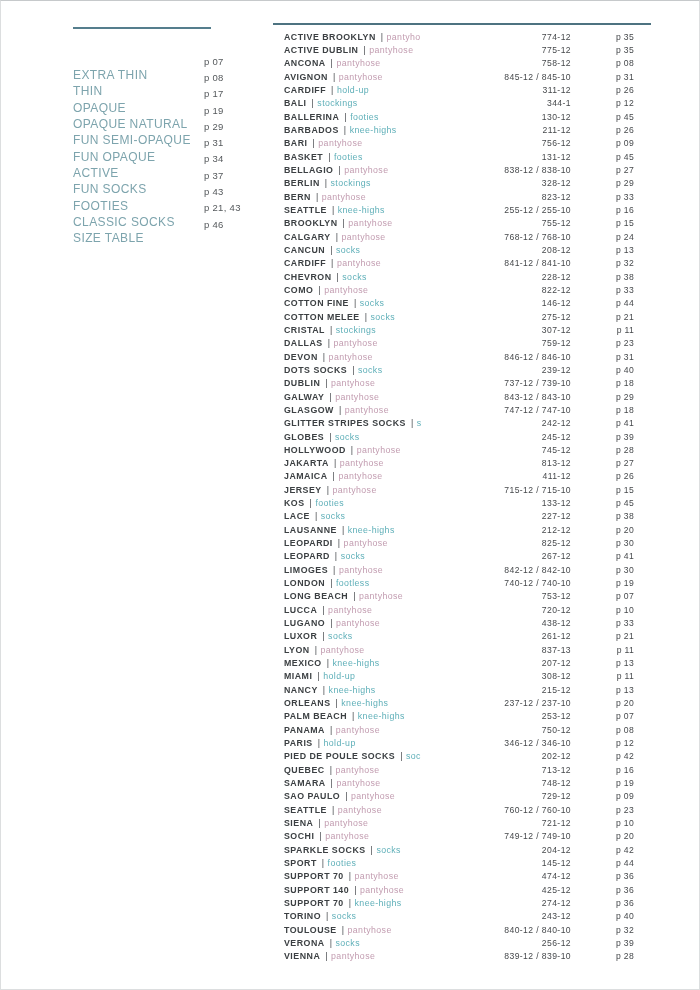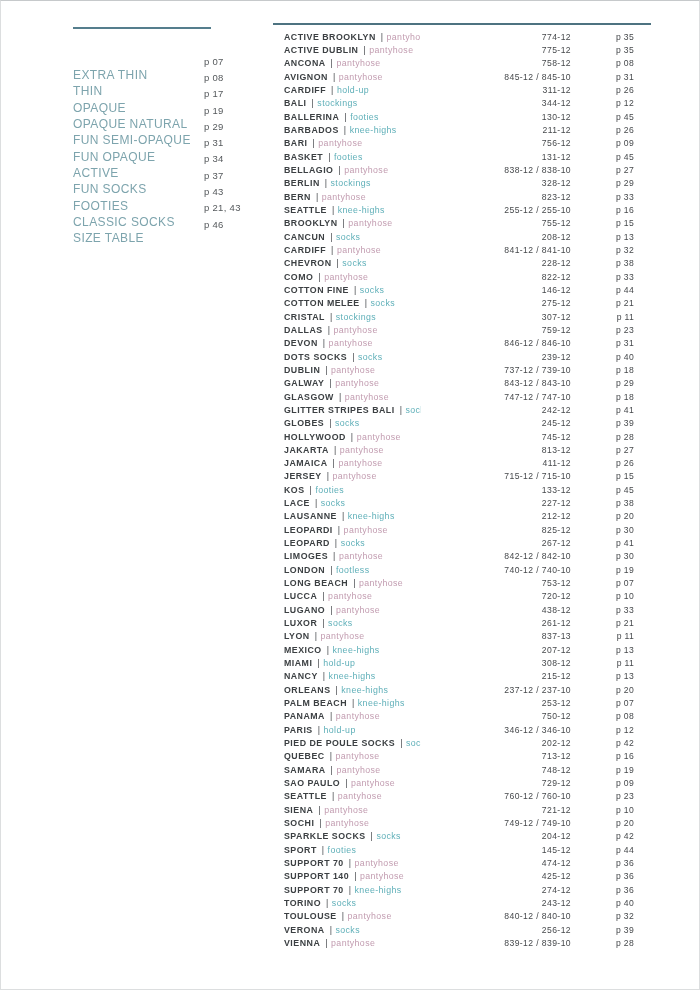--- a/index.html
+++ b/index.html
@@ -148,21 +148,21 @@
       <span>CARDIFF</span><span class="sep">|</span><span class="ptype" style="color: rgb(94, 175, 184);">hold-up</span>
     </span>
     <span class="cell-art">311-12</span>
     <span class="cell-page">p 26</span>
   </div>
 
   <div class="idx-row">
     <span class="cell-name">
       <span>BALI</span><span class="sep">|</span><span class="ptype" style="color: rgb(94, 175, 184);">stockings</span>
     </span>
-    <span class="cell-art">344-12</span>
+    <span class="cell-art">344-1</span>
     <span class="cell-page">p 12</span>
   </div>
 
   <div class="idx-row">
     <span class="cell-name">
       <span>BALLERINA</span><span class="sep">|</span><span class="ptype" style="color: rgb(94, 175, 184);">footies</span>
     </span>
     <span class="cell-art">130-12</span>
     <span class="cell-page">p 45</span>
   </div>
@@ -224,20 +224,27 @@
   </div>
 
   <div class="idx-row">
     <span class="cell-name">
       <span>BROOKLYN</span><span class="sep">|</span><span class="ptype" style="color: rgb(194, 156, 176);">pantyhose</span>
     </span>
     <span class="cell-art">755-12</span>
     <span class="cell-page">p 15</span>
   </div>
 
+  <div class="idx-row">
+    <span class="cell-name">
+      <span>CALGARY</span><span class="sep">|</span><span class="ptype" style="color: rgb(194, 156, 176);">pantyhose</span>
+    </span>
+    <span class="cell-art">768-12 / 768-10</span>
+    <span class="cell-page">p 24</span>
+  </div>
 
   <div class="idx-row">
     <span class="cell-name">
       <span>CANCUN</span><span class="sep">|</span><span class="ptype" style="color: rgb(94, 175, 184);">socks</span>
     </span>
     <span class="cell-art">208-12</span>
     <span class="cell-page">p 13</span>
   </div>
 
   <div class="idx-row">
@@ -331,21 +338,21 @@
   <div class="idx-row">
     <span class="cell-name">
       <span>GLASGOW</span><span class="sep">|</span><span class="ptype" style="color: rgb(194, 156, 176);">pantyhose</span>
     </span>
     <span class="cell-art">747-12 / 747-10</span>
     <span class="cell-page">p 18</span>
   </div>
 
   <div class="idx-row">
     <span class="cell-name">
-      <span>GLITTER STRIPES BALI</span><span class="sep">|</span><span class="ptype" style="color: rgb(94, 175, 184);">socks</span>
+      <span>GLITTER STRIPES SOCKS</span><span class="sep">|</span><span class="ptype" style="color: rgb(94, 175, 184);">socks</span>
     </span>
     <span class="cell-art">242-12</span>
     <span class="cell-page">p 41</span>
   </div>
 
   <div class="idx-row">
     <span class="cell-name">
       <span>GLOBES</span><span class="sep">|</span><span class="ptype" style="color: rgb(94, 175, 184);">socks</span>
     </span>
     <span class="cell-art">245-12</span>

